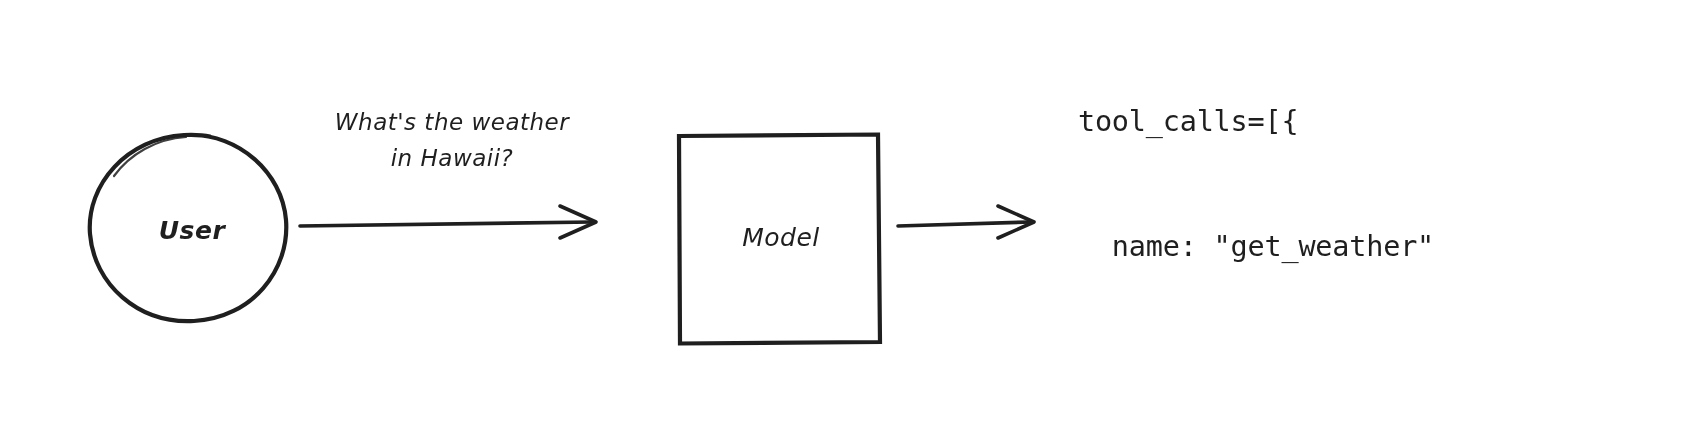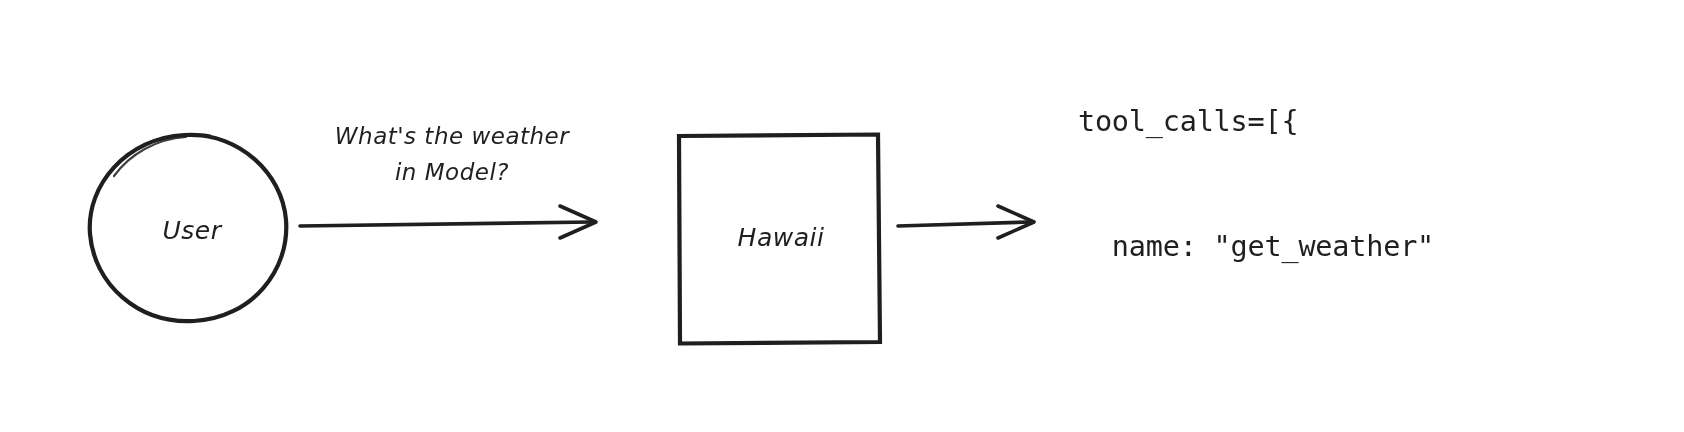--- a/index.html
+++ b/index.html
@@ -35,21 +35,21 @@
   #user-node svg { display: block; width: 100%; height: 100%; overflow: visible; }
   #user-label {
     position: absolute;
     left: 0; top: 0;
     width: 204px; height: 192px;
     display: flex;
     align-items: center;
     justify-content: center;
     font-size: 25px;
     font-style: italic;
-    font-weight: 400;
+    font-weight: 700;
     transform: translate(4px, 2px);
   }
 
   
   #model-node {
     position: absolute;
     left: 672px;
     top: 130px;
     width: 214px;
     height: 218px;
@@ -65,21 +65,21 @@
     font-size: 25px;
     font-style: italic;
     font-weight: 500;
     transform: translate(2px, -2px);
   }
 
   
   #edge-label {
     position: absolute;
     left: 296px;
-    top: 118px;
+    top: 104px;
     width: 312px;
     text-align: center;
     font-size: 23px;
     font-style: italic;
     font-weight: 500;
     line-height: 36px;
     color: #1f1f1f;
   }
   #edge-label div { white-space: nowrap; }
 
@@ -123,26 +123,26 @@
       <path d="M 100 5 C 70 7 44 22 28 44" fill="none" stroke="#1f1f1f" stroke-width="2.2" stroke-linecap="round" opacity="0.85"></path>
     </svg>
     <div id="user-label" class="hand">User</div>
   </div>
 
   <div id="model-node">
     <svg viewBox="0 0 214 218" preserveAspectRatio="none">
       <path d="M 7 6 L 206 4.5 L 208 212 L 8 213.5 Z" fill="none" stroke="#1f1f1f" stroke-width="4.2" stroke-linejoin="miter" stroke-linecap="square"></path>
       <path d="M 7.5 9 L 7 206" fill="none" stroke="#1f1f1f" stroke-width="2" stroke-linecap="round" opacity="0.7"></path>
     </svg>
-    <div id="model-label" class="hand">Hawaii</div>
+    <div id="model-label" class="hand">Model</div>
   </div>
 
   <div id="edge-label" class="hand">
     <div>What's the weather</div>
-    <div>in Model?</div>
+    <div>in Hawaii?</div>
   </div>
 
   <svg class="arrow-layer" viewBox="0 0 1684 432">
 
     <g>
       <path d="M 300 226 L 592 222" fill="none" stroke="#1f1f1f" stroke-width="3.6" stroke-linecap="round"></path>
       <path d="M 560 206 L 596 222 L 560 238" fill="none" stroke="#1f1f1f" stroke-width="3.6" stroke-linecap="round" stroke-linejoin="round"></path>
     </g>
 
     <g>

